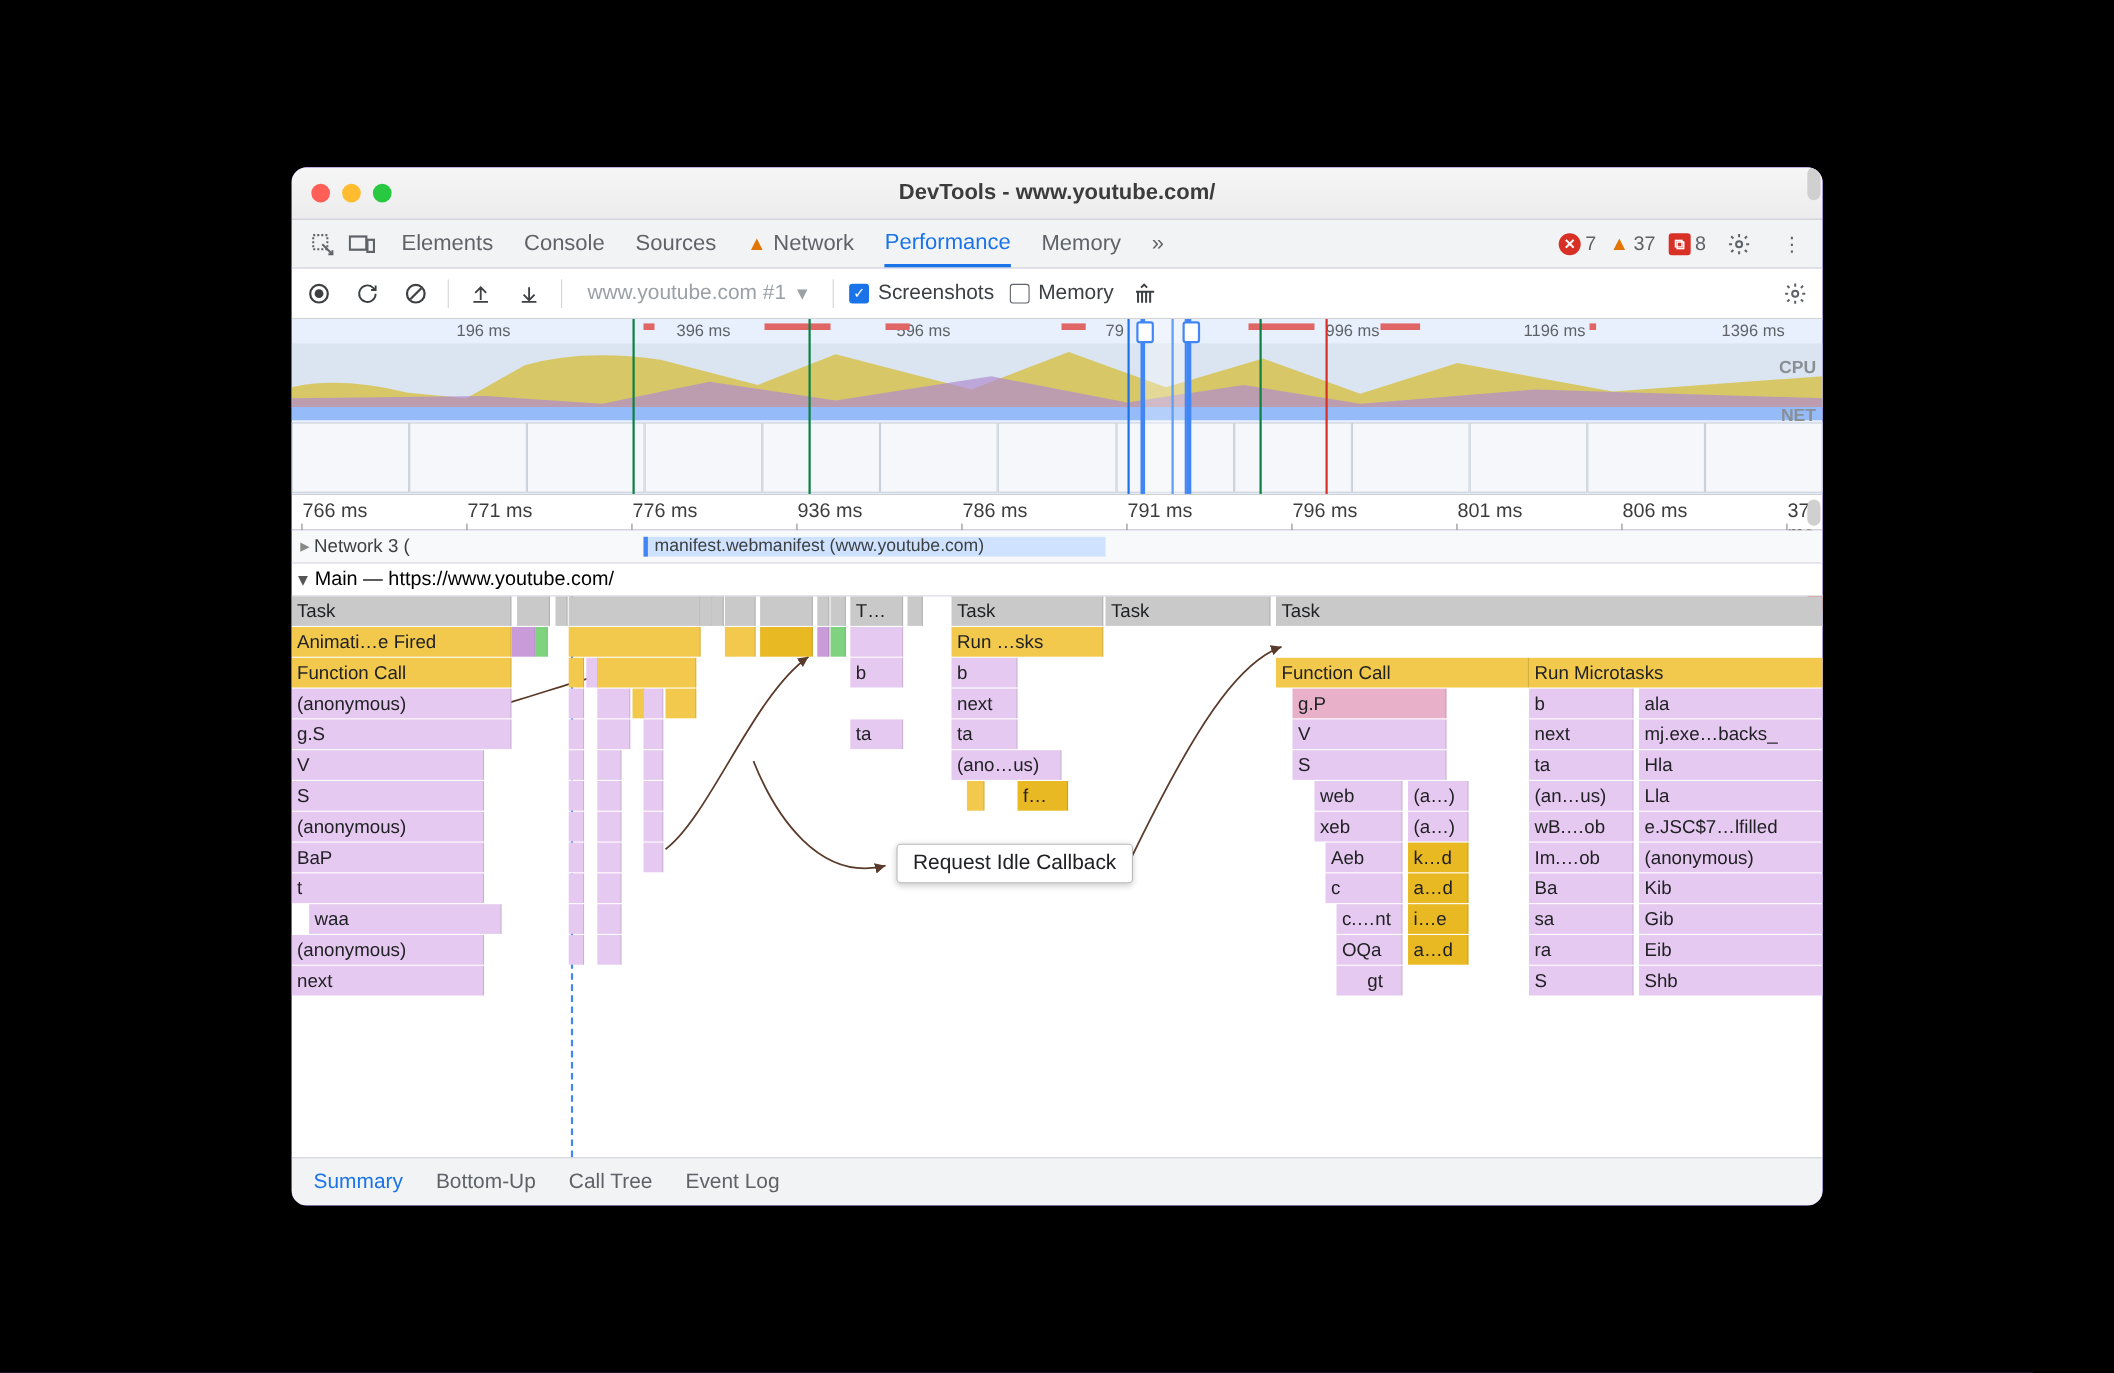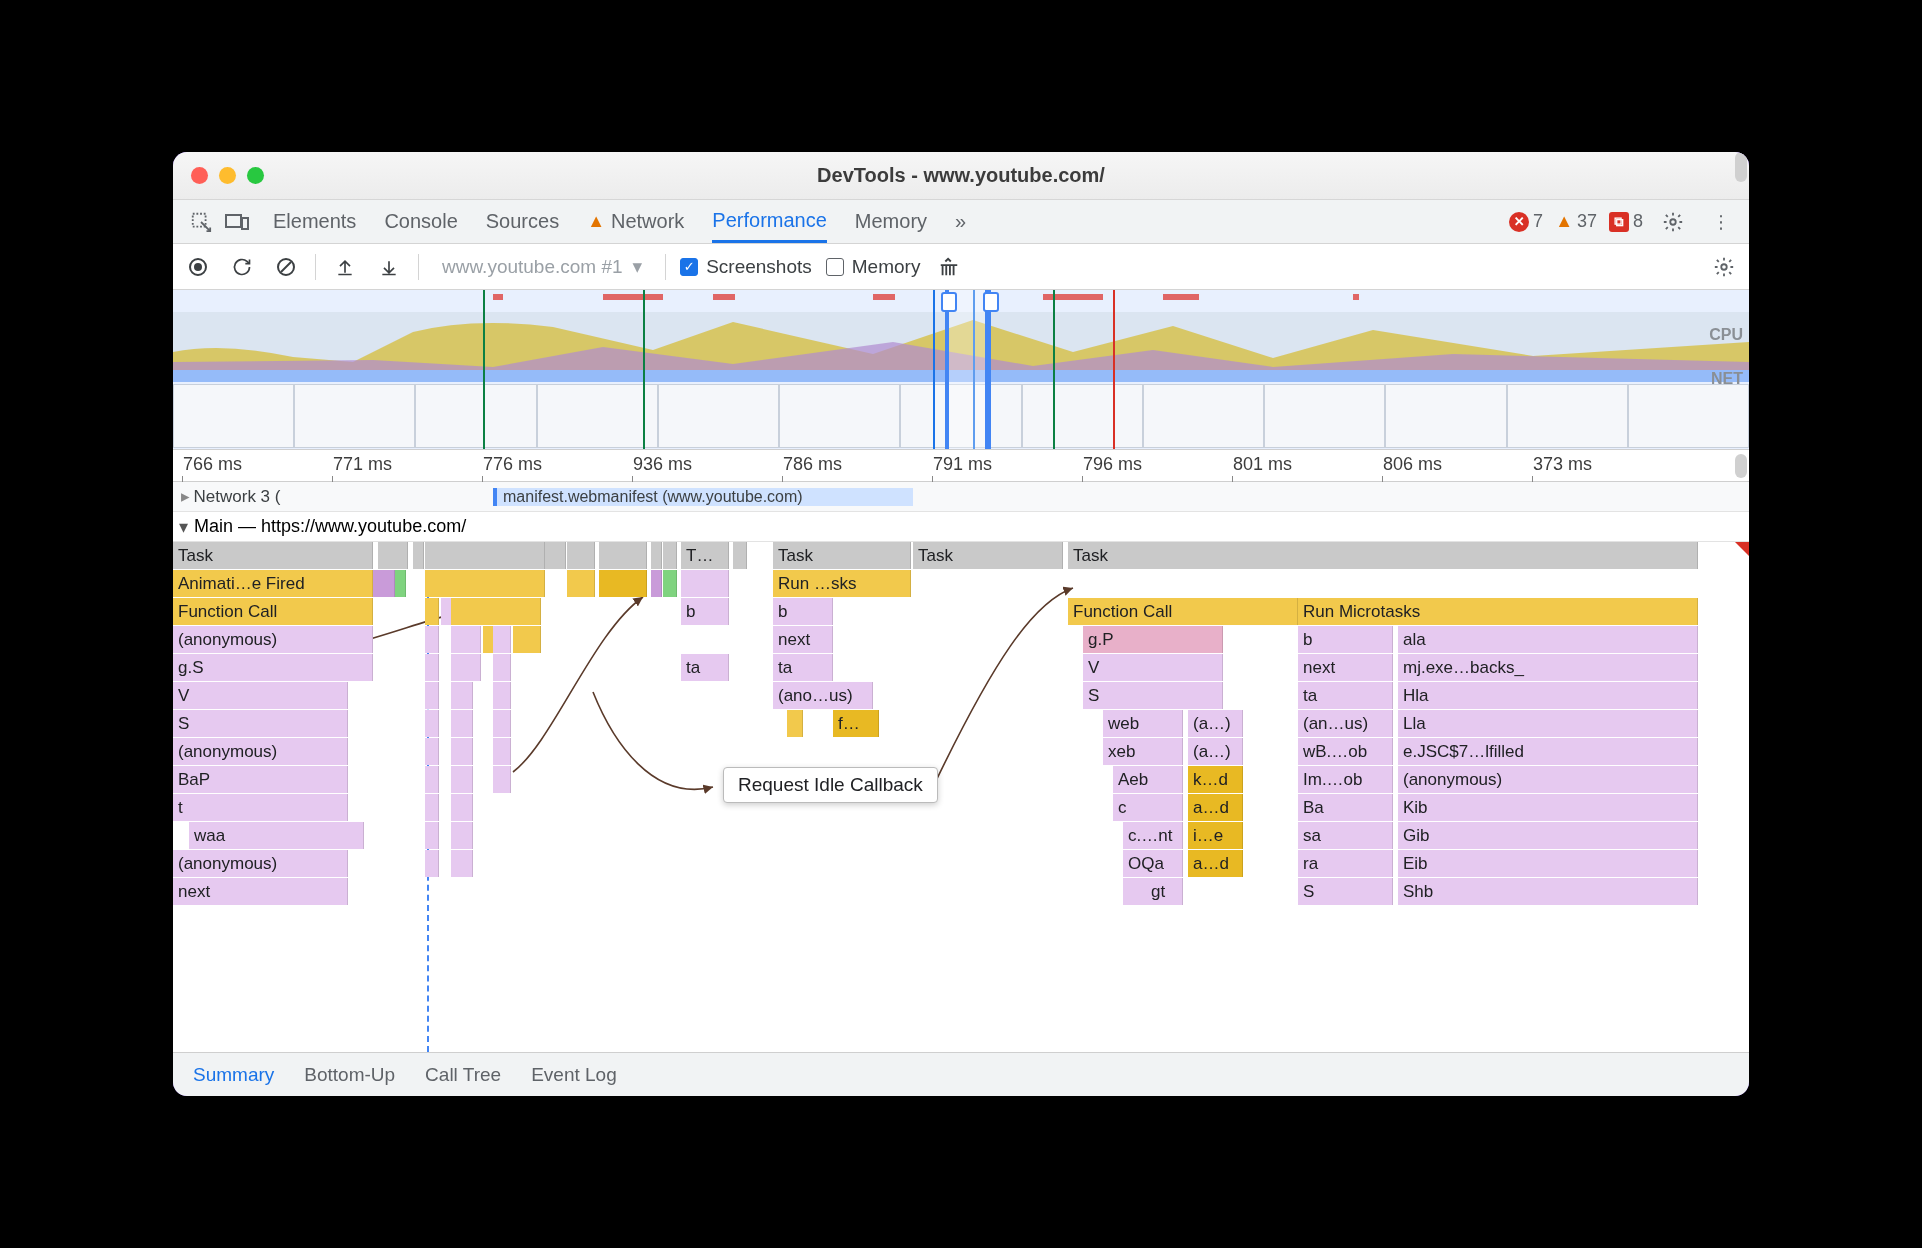--- a/index.html
+++ b/index.html
@@ -7,21 +7,21 @@
     background: #000;
     font-family: -apple-system, BlinkMacSystemFont, "Segoe UI", Helvetica, Arial, sans-serif;
     font-size: 17px;
     display: flex;
     align-items: center;
     justify-content: center;
     width: 1922px;
     height: 1248px;
   }
   .window {
-    width: 1576px;
+    width: 1392px;
     height: 944px;
     background: #8b5cf6;
     border-radius: 14px;
     box-shadow: 0 20px 60px rgba(0,0,0,.5);
     overflow: hidden;
     display: flex;
     flex-direction: column;
     position: relative;
   }
   
@@ -251,20 +251,29 @@
     </div>
     <div style="margin-left:auto" class="tbtn">
       <svg width="22" height="22" viewBox="0 0 24 24" fill="none" stroke="#5f6368" stroke-width="2">
           <circle cx="12" cy="12" r="3"></circle>
           <path d="M12 2v3M12 19v3M4.2 4.2l2.1 2.1M17.7 17.7l2.1 2.1M2 12h3M19 12h3M4.2 19.8l2.1-2.1M17.7 6.3l2.1-2.1"></path>
         </svg>
     </div>
   </div>
 
   <div class="overview">
+    <div class="ov-ruler">
+      <span class="ov-tick" style="left:150px">196 ms</span>
+      <span class="ov-tick" style="left:350px">396 ms</span>
+      <span class="ov-tick" style="left:550px">596 ms</span>
+      <span class="ov-tick" style="left:740px">79</span>
+      <span class="ov-tick" style="left:940px">996 ms</span>
+      <span class="ov-tick" style="left:1120px">1196 ms</span>
+      <span class="ov-tick" style="left:1300px">1396 ms</span>
+    </div>
     <div class="ov-markers" style="top:4px">
       <span class="mk" style="left:320px;width:10px"></span>
       <span class="mk" style="left:430px;width:60px"></span>
       <span class="mk" style="left:540px;width:22px"></span>
       <span class="mk" style="left:700px;width:22px"></span>
       <span class="mk" style="left:870px;width:60px"></span>
       <span class="mk" style="left:990px;width:36px"></span>
       <span class="mk" style="left:1180px;width:6px"></span>
     </div>
     <div class="ov-cpu">

